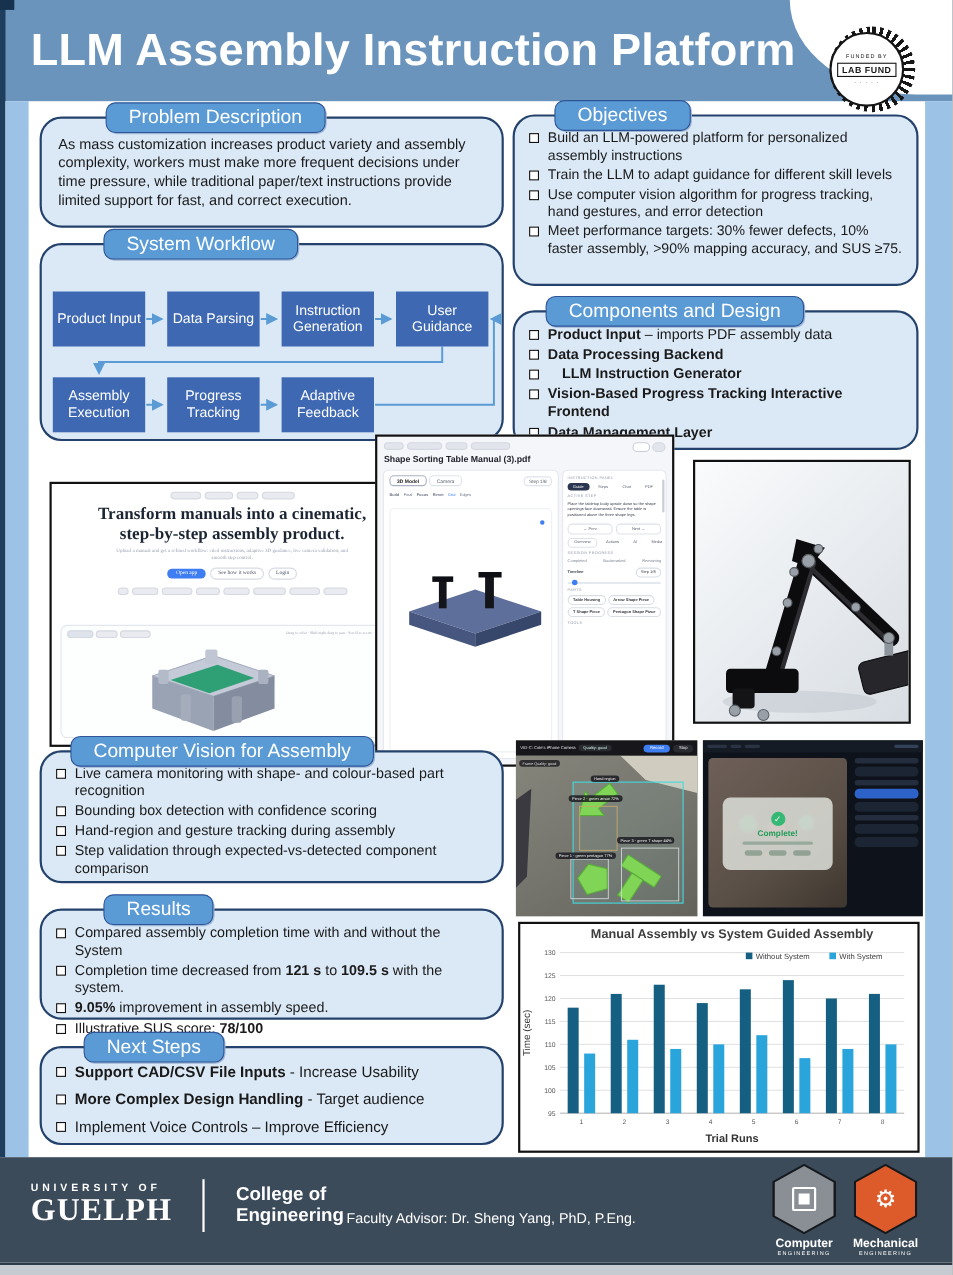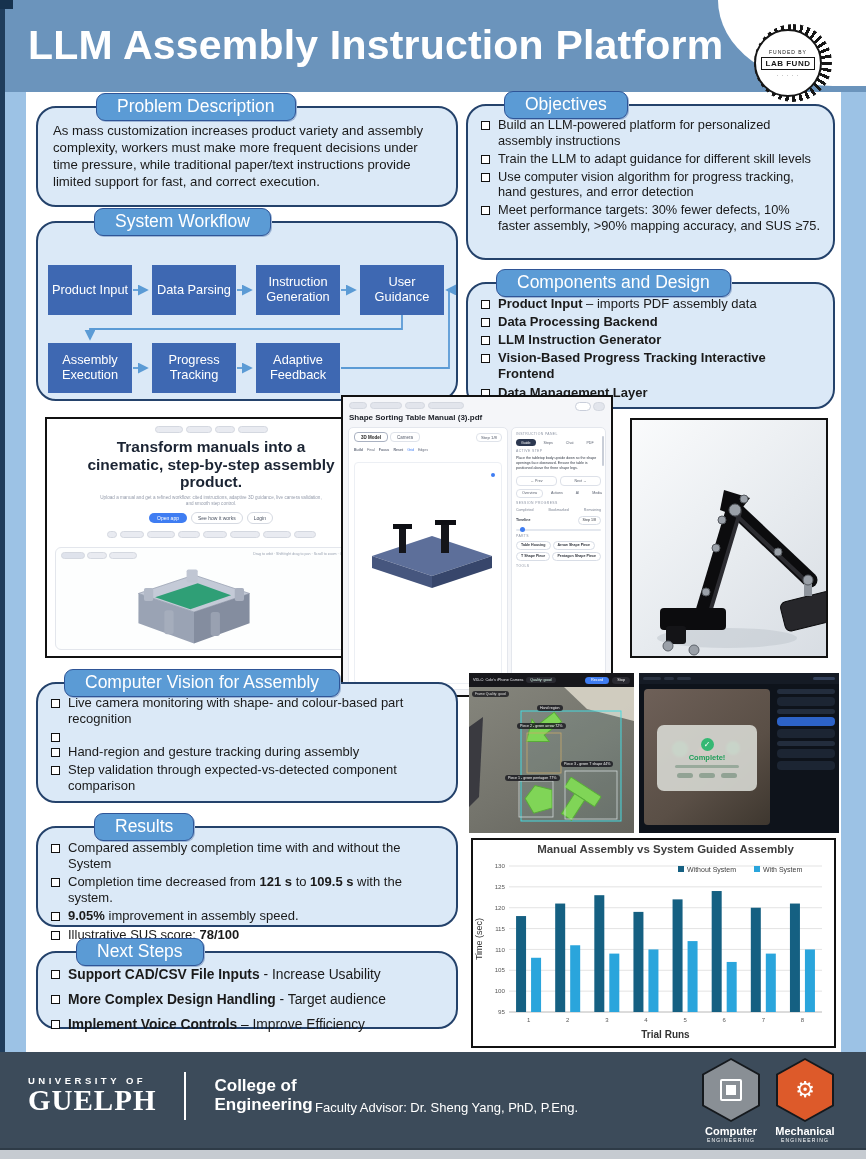--- a/index.html
+++ b/index.html
@@ -207,34 +207,34 @@
       <div class="bullet-row">
           <span class="bullet"></span>
           <span><span style="font-weight: bold;">Product Input</span><span> – imports PDF assembly data</span></span>
         </div>
       <div class="bullet-row">
           <span class="bullet"></span>
           <span><span style="font-weight: bold;">Data Processing Backend</span></span>
         </div>
       <div class="bullet-row">
           <span class="bullet"></span>
-          <span><span style="font-weight: bold;">LLM Instruction Generator</span></span>
+          <span><span style="font-weight: bold; margin-left: 13px;">LLM Instruction Generator</span></span>
         </div>
       <div class="bullet-row">
           <span class="bullet"></span>
           <span><span style="font-weight: bold;">Vision-Based Progress Tracking Interactive Frontend</span></span>
         </div>
       <div class="bullet-row">
           <span class="bullet"></span>
           <span><span style="font-weight: bold;">Data Management Layer</span></span>
         </div>
     </div>
   </div>
 
-  <div class="shot" style="left:45px;top:417px;width:332px;height:241px;">
+  <div class="shot" style="left:45px;top:438px;width:332px;height:241px;font-family:Liberation Serif, serif;">
     <div class="l-chips">
       <span class="chip" style="width:26px;"></span>
       <span class="chip" style="width:24px;"></span>
       <span class="chip" style="width:18px;"></span>
       <span class="chip" style="width:28px;"></span>
     </div>
     <div class="l-head" style="padding:0 34px;">Transform manuals into a cinematic, step-by-step assembly product.</div>
     <div class="l-sub" style="padding:0 52px;">Upload a manual and get a refined workflow: cited instructions, adaptive 3D guidance, live camera validation, and smooth step control.</div>
     <div class="l-btns">
       <span class="l-btn-primary">Open app</span>
@@ -388,20 +388,21 @@
 
   <div class="panel" style="left:36px;top:682px;width:422px;height:121px;">
     <div class="pill" style="left:26px;">Computer Vision for Assembly</div>
     <div class="plist" style="padding-top:11px;">
       <div class="bullet-row">
           <span class="bullet"></span>
           <span>Live camera monitoring with shape- and colour-based part recognition</span>
         </div>
       <div class="bullet-row">
           <span class="bullet"></span>
+          <span>Bounding box detection with confidence scoring</span>
         </div>
       <div class="bullet-row">
           <span class="bullet"></span>
           <span>Hand-region and gesture tracking during assembly</span>
         </div>
       <div class="bullet-row">
           <span class="bullet"></span>
           <span>Step validation through expected-vs-detected component comparison</span>
         </div>
     </div>
@@ -489,34 +490,34 @@
           <span class="bullet"></span>
           <span><span style="font-weight: bold;">9.05%</span><span> improvement in assembly speed.</span></span>
         </div>
       <div class="bullet-row">
           <span class="bullet"></span>
           <span><span>Illustrative SUS score: </span><span style="font-weight: bold;">78/100</span></span>
         </div>
     </div>
   </div>
 
-  <div class="panel" style="left:36px;top:951px;width:422px;height:78px;">
+  <div class="panel" style="left:36px;top:951px;width:422px;height:90px;">
     <div class="pill" style="left:38px;">Next Steps</div>
     <div class="plist" style="padding-top:13px;">
       <div class="bullet-row" style="margin-bottom:8px;font-size:13.8px;">
           <span class="bullet"></span>
           <span><span style="font-weight: bold;">Support CAD/CSV File Inputs</span><span> - Increase Usability</span></span>
         </div>
       <div class="bullet-row" style="margin-bottom:8px;font-size:13.8px;">
           <span class="bullet"></span>
           <span><span style="font-weight: bold;">More Complex Design Handling</span><span> - Target audience</span></span>
         </div>
       <div class="bullet-row" style="font-size:13.8px;">
           <span class="bullet"></span>
-          <span><span style="font-weight: bold;">Implement Voice Controls</span><span> – Improve Efficiency</span></span>
+          <span><span style="font-weight: normal;">Implement Voice Controls</span><span> – Improve Efficiency</span></span>
         </div>
     </div>
   </div>
 
   <div class="chart-panel">
     <div id="chart-host"><svg width="357" height="202">
           <line x1="36" y1="172" x2="349" y2="172" stroke="#a6a6a6" stroke-width="0.8"></line>
           <text x="32" y="174.2" font-size="6.2" fill="#595959" text-anchor="end" font-family="Liberation Sans,sans-serif">95</text>
           <line x1="36" y1="151.14285714285714" x2="349" y2="151.14285714285714" stroke="#dcdcdc" stroke-width="0.8"></line>
           <text x="32" y="153.34285714285713" font-size="6.2" fill="#595959" text-anchor="end" font-family="Liberation Sans,sans-serif">100</text>

